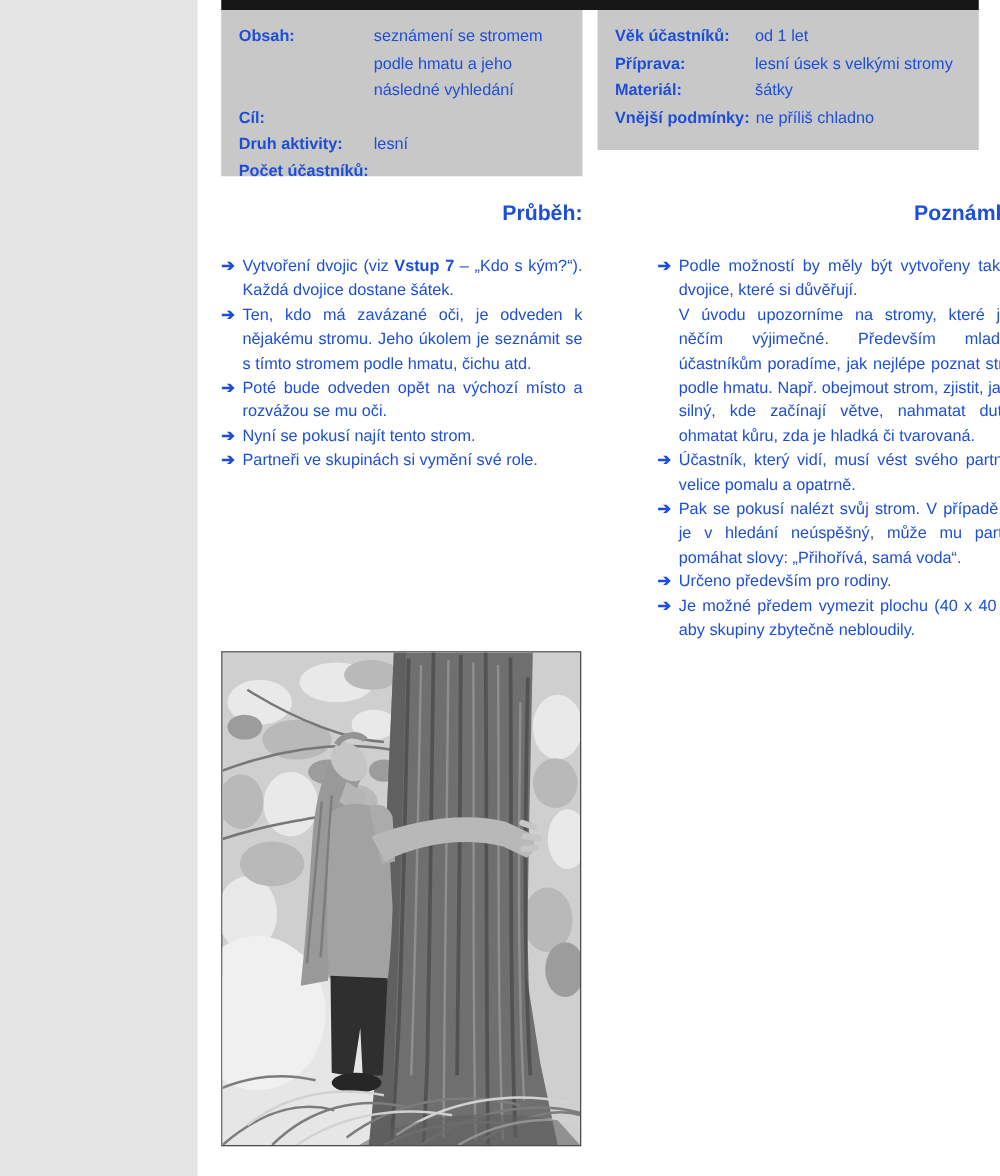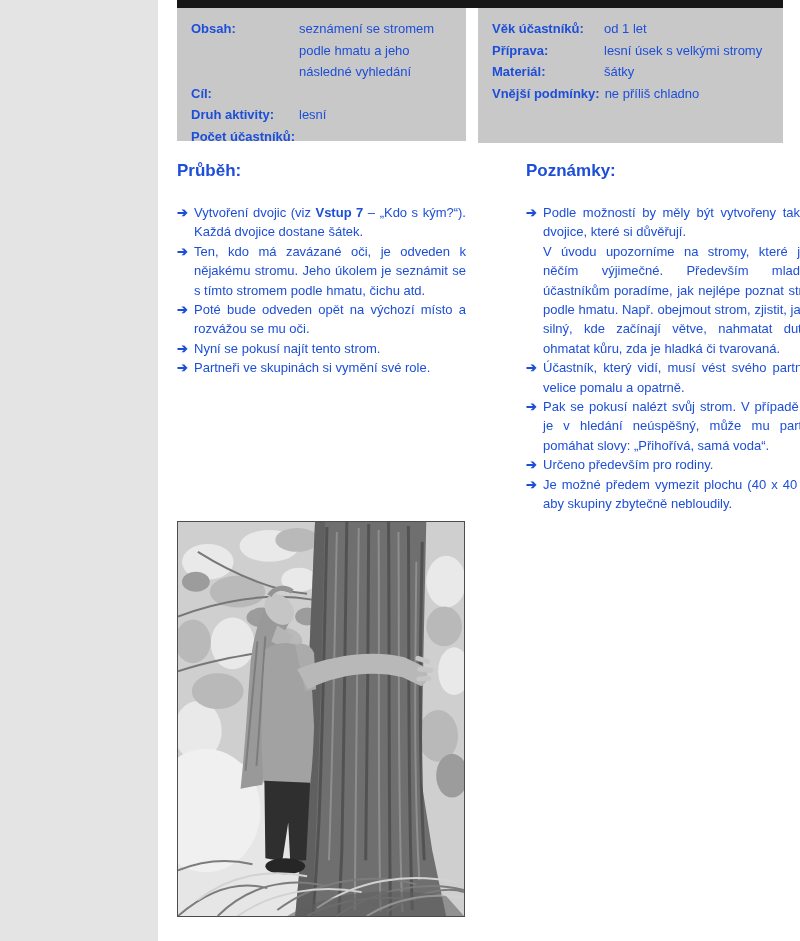--- a/index.html
+++ b/index.html
@@ -7,29 +7,29 @@
     position:relative;width:800px;height:941px;background:#ffffff;overflow:hidden;
     font-family:"Liberation Sans",sans-serif;color:#1d4ed8;
   }
   .edge-strip{position:absolute;left:0;top:0;width:158px;height:941px;background:#e4e4e4;}
   .topbar{position:absolute;left:177px;top:0;width:606px;height:8px;background:#171717;}
   .ibox{
     position:absolute;top:8px;background:#c8c8c8;box-sizing:border-box;
     padding:10px 8px 8px 14px;font-size:13px;line-height:21.5px;
   }
   .ibox.l{left:177px;width:289px;height:133px;}
-  .ibox.r{left:478px;width:305px;height:135px;}
+  .ibox.r{left:478px;width:305px;height:112px;}
   .irow{display:flex;align-items:flex-start;}
   .ilabel{font-weight:bold;flex:0 0 auto;min-width:103px;padding-right:5px;white-space:nowrap;}
   .ibox.r .ilabel{min-width:107px;}
   .ival{flex:1 1 auto;}
   .col{position:absolute;top:161px;}
   .col.l{left:177px;width:289px;}
   .col.r{left:511px;width:295px;margin-left:15px;}
-  .heading{font-size:17px;font-weight:bold;margin:0 0 22px 0;}
+  .heading{font-size:17px;font-weight:bold;margin:0 0 22px 0;text-align:right;}
   .bullet{display:flex;font-size:13px;line-height:19.4px;}
   .arrow{flex:0 0 17px;font-weight:bold;}
   .bcontent{flex:1 1 auto;text-align:justify;hyphens:manual;}
   .bcontent p{margin:0;}
   .b{font-weight:bold;}
   .photo{
     position:absolute;left:177px;top:521px;width:288px;height:396px;
     border:1px solid #4d4d4d;box-sizing:border-box;background:#cfcfcf;
   }
   .photo svg{display:block;width:100%;height:100%;}

